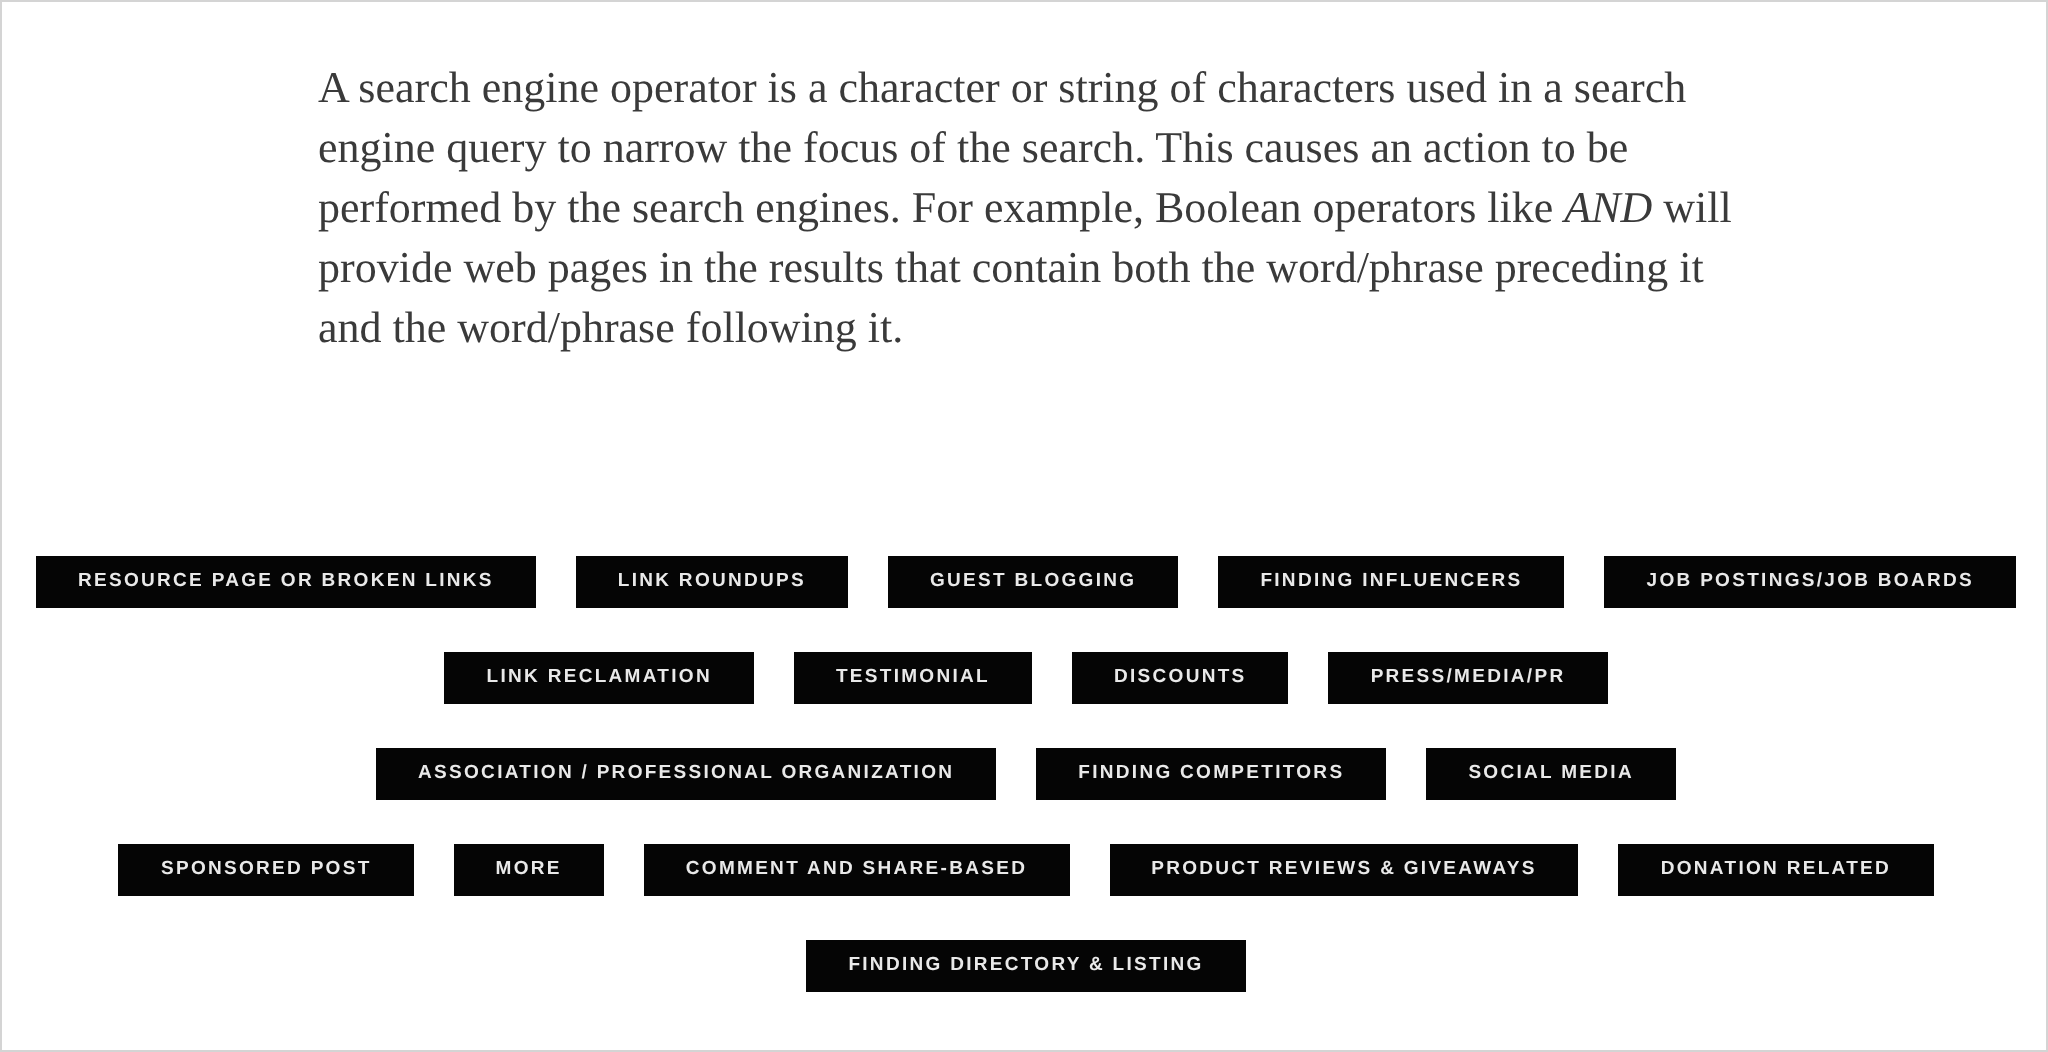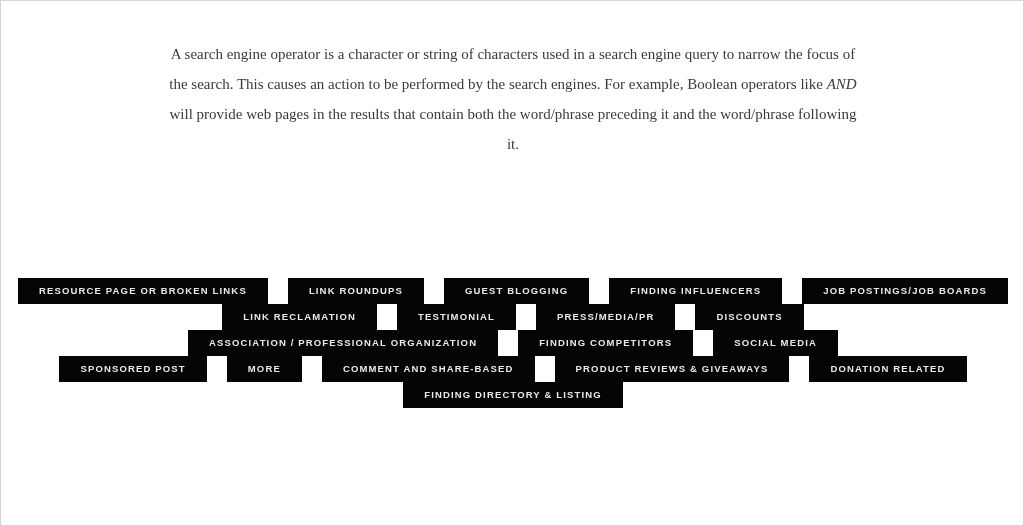--- a/index.html
+++ b/index.html
@@ -32,42 +32,42 @@
     font-family: "Liberation Serif", serif;
     font-weight: bold;
     font-size: 25.5px;
     line-height: 30px;
     letter-spacing: 0.2px;
     color: #1a1a1a;
     margin: 0 0 18px 0;
   }
   .article-body {
     font-family: "Liberation Serif", serif;
-    font-size: 15px;
+    font-size: 22px;
     line-height: 30px;
     color: #3a3a3a;
-    margin: 12px;
+    margin: 2px;
     max-width: 712px;
-    text-align: center;
   }
   .article-body em {
     font-style: italic;
   }
 
   .tag-cloud {
     position: absolute;
     left: 0;
     top: 277px;
     width: 1024px;
   }
   .tag-row {
     display: flex;
     justify-content: center;
     align-items: center;
     gap: 20px;
+    margin-bottom: 22px;
   }
   .tag-row:last-child {
     margin-bottom: 12px;
   }
   .tag {
     display: inline-flex;
     align-items: center;
     justify-content: center;
     background: #050505;
     color: #e9e9e9;
@@ -102,22 +102,22 @@
       <div class="tag-row">
         <button class="tag">RESOURCE PAGE OR BROKEN LINKS</button>
         <button class="tag">LINK ROUNDUPS</button>
         <button class="tag">GUEST BLOGGING</button>
         <button class="tag">FINDING INFLUENCERS</button>
         <button class="tag">JOB POSTINGS/JOB BOARDS</button>
       </div>
       <div class="tag-row">
         <button class="tag">LINK RECLAMATION</button>
         <button class="tag">TESTIMONIAL</button>
+        <button class="tag">DISCOUNTS</button>
         <button class="tag">PRESS/MEDIA/PR</button>
-        <button class="tag">DISCOUNTS</button>
       </div>
       <div class="tag-row">
         <button class="tag">ASSOCIATION / PROFESSIONAL ORGANIZATION</button>
         <button class="tag">FINDING COMPETITORS</button>
         <button class="tag">SOCIAL MEDIA</button>
       </div>
       <div class="tag-row">
         <button class="tag">SPONSORED POST</button>
         <button class="tag">MORE</button>
         <button class="tag">COMMENT AND SHARE-BASED</button>

